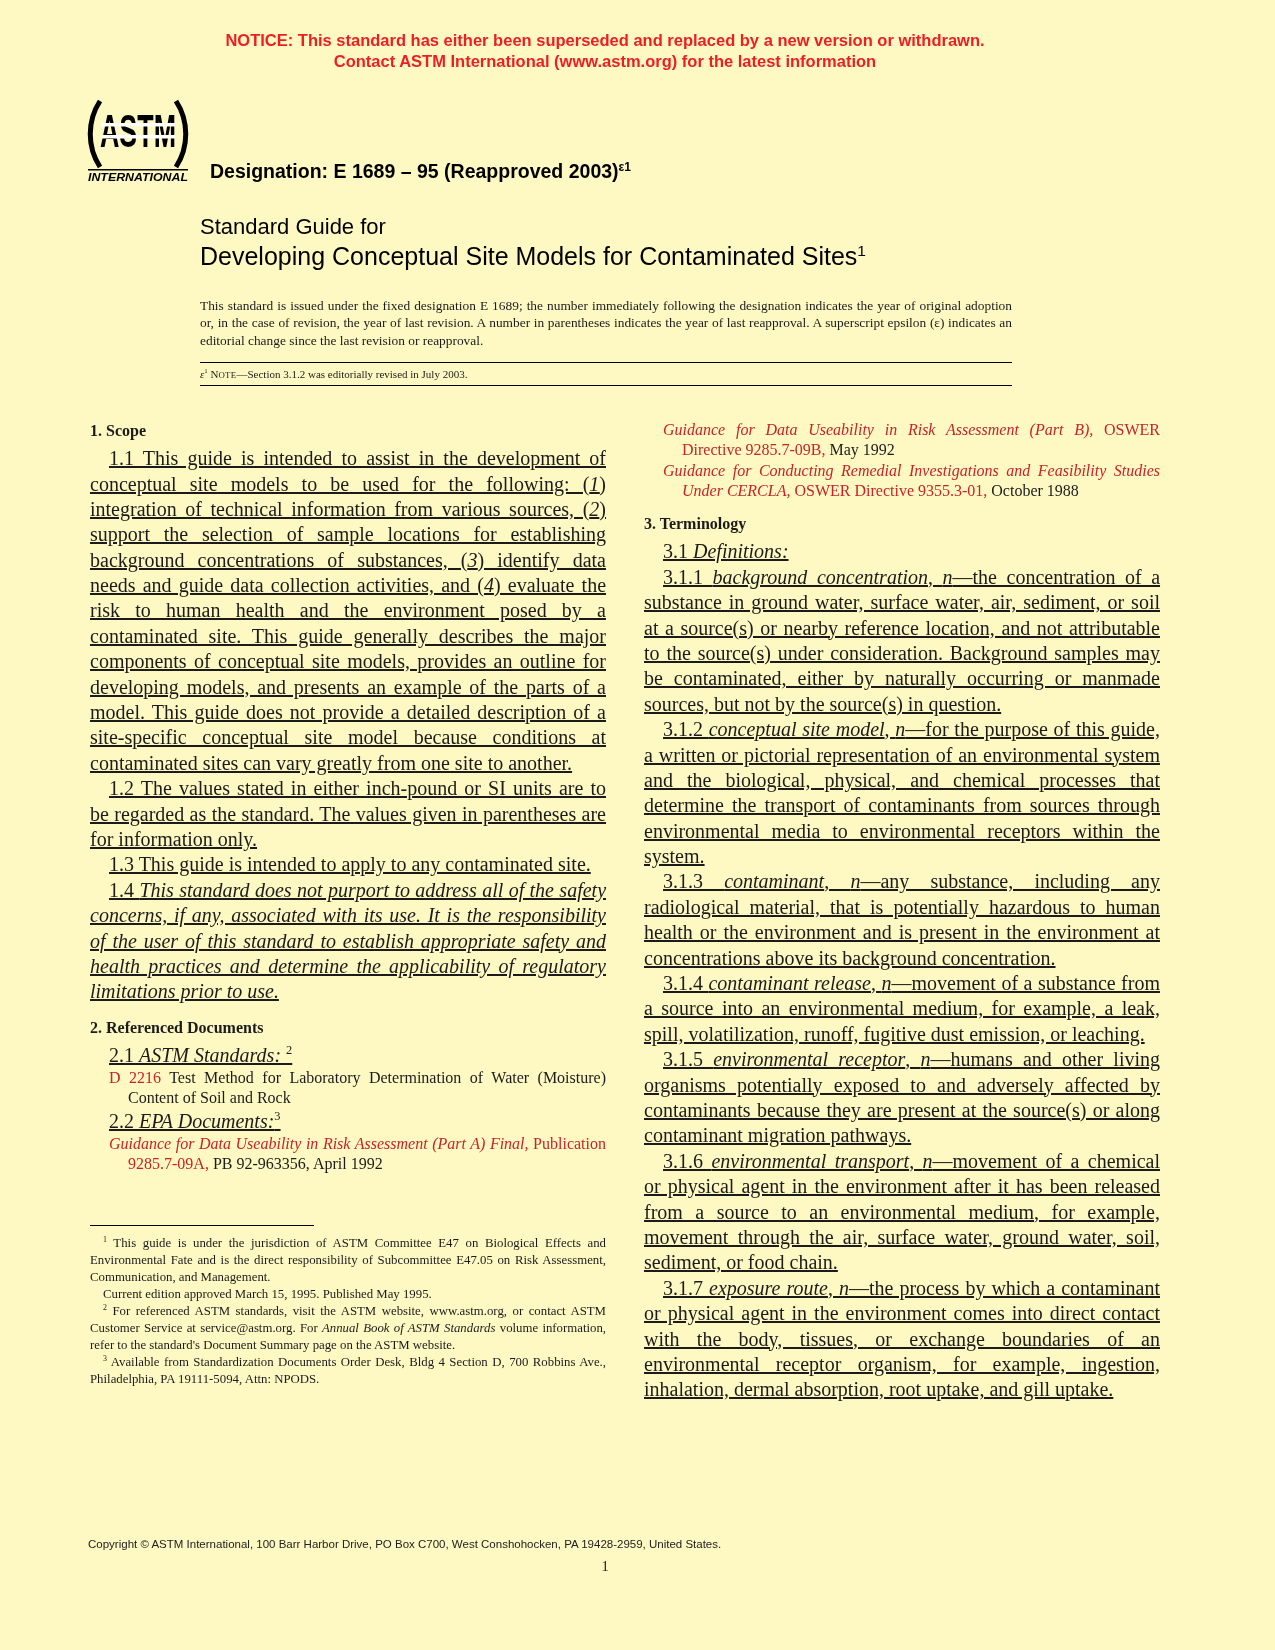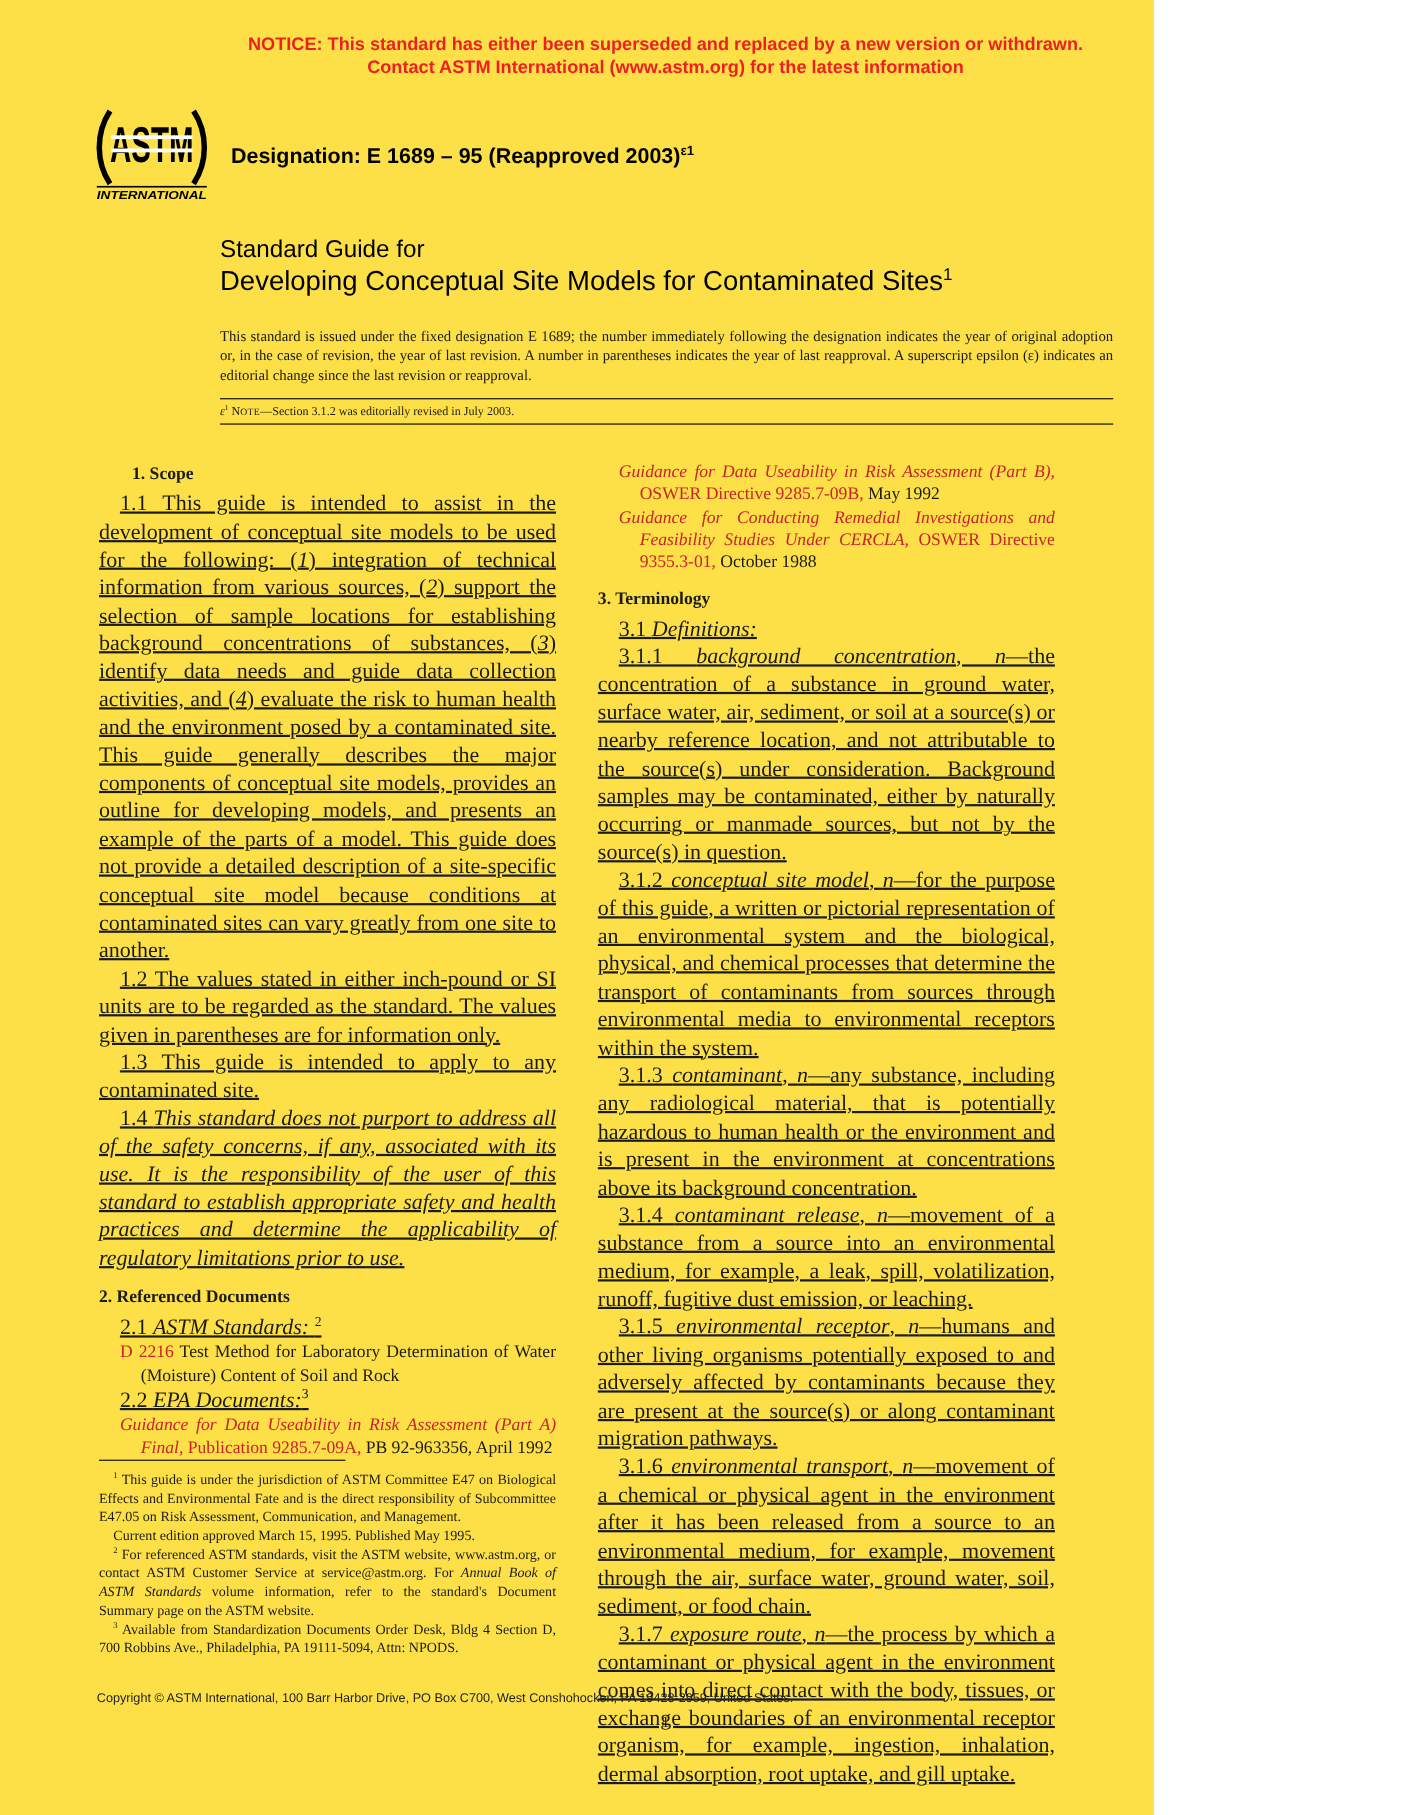--- a/index.html
+++ b/index.html
@@ -1,50 +1,50 @@
 <!DOCTYPE html>
 <html style="--notice-red: #ee1e23; --link-red: #c8232b;"><head>
 <meta charset="utf-8">
 <style>
   * { box-sizing: border-box; }
   html, body { margin: 0; padding: 0; }
   body {
     width: 1275px; height: 1650px; background: #ffffff;
     font-family: "Liberation Serif", serif; color: #1b1b1b;
   }
-  .page { position: relative; width: 1049px; height: 1650px; overflow: hidden; background:#fde047; }
+  .page { position: relative; width: 1275px; height: 1650px; overflow: hidden; background:#fef9c3; }
 
   .notice {
     padding-top: 30px; margin-left: 90px; width: 1030px; text-align: center;
     font-family: "Liberation Sans", sans-serif; font-weight: 700;
     font-size: 16.5px; line-height: 1.3; color: var(--notice-red, #ee1e23);
   }
 
-  .header-row { display: flex; align-items: center; margin: 16px 0 0 86px; }
+  .header-row { display: flex; align-items: flex-end; margin: 16px 0 0 86px; }
   .logo { flex: 0 0 auto; }
   .designation {
     margin: 14px 0 0 20px; font-family: "Liberation Sans", sans-serif;
     font-weight: 700; font-size: 19.5px; color: #000;
   }
 
   .title-block { margin: 30px 0 0 200px; font-family: "Liberation Sans", sans-serif; font-weight: 400; color: #000; }
   .title-1 { font-size: 22px; line-height: 1.25; }
   .title-2 { font-size: 25px; line-height: 1.3; }
 
   .issuance { margin: 24px 0 0 200px; width: 812px; font-size: 13.4px; line-height: 1.3; text-align: justify; }
   .rule { margin-left: 200px; width: 812px; height: 0; border-top: 1.3px solid #000; }
   .rule-top { margin-top: 13px; }
   .eps-note { margin: 5px 0 5px 200px; width: 812px; font-size: 11px; }
 
   .body-cols { display: flex; gap: 38px; margin: 34px 90px 0 90px; align-items: flex-start; }
   .col { width: 516px; }
   .col-left { display: flex; flex-direction: column; height: 968px; }
 
   .sec-h { font-size: 16px; font-weight: 700; margin: 14px 0 6px 0; }
-  .sec-h.first { margin-top: 2px; margin-left: 30px; }
+  .sec-h.first { margin-top: 2px; }
   .p { font-size: 20px; line-height: 1.27; text-align: justify; text-indent: 19px; margin: 0; text-decoration: underline; }
   .ref { font-size: 16px; line-height: 1.27; text-align: justify; margin: 0; padding-left: 38px; text-indent: -19px; }
 
   .footnotes { margin-top: auto; font-size: 12.8px; line-height: 1.33; }
   .fn-rule { width: 224px; border-top: 1px solid #000; margin-bottom: 9px; }
   .fn { margin: 0; text-indent: 13px; text-align: justify; }
 
   .copyright {
     position: absolute; left: 88px; top: 1538px; margin: 0;
     font-family: "Liberation Sans", sans-serif; font-size: 11.5px; color: #222;

